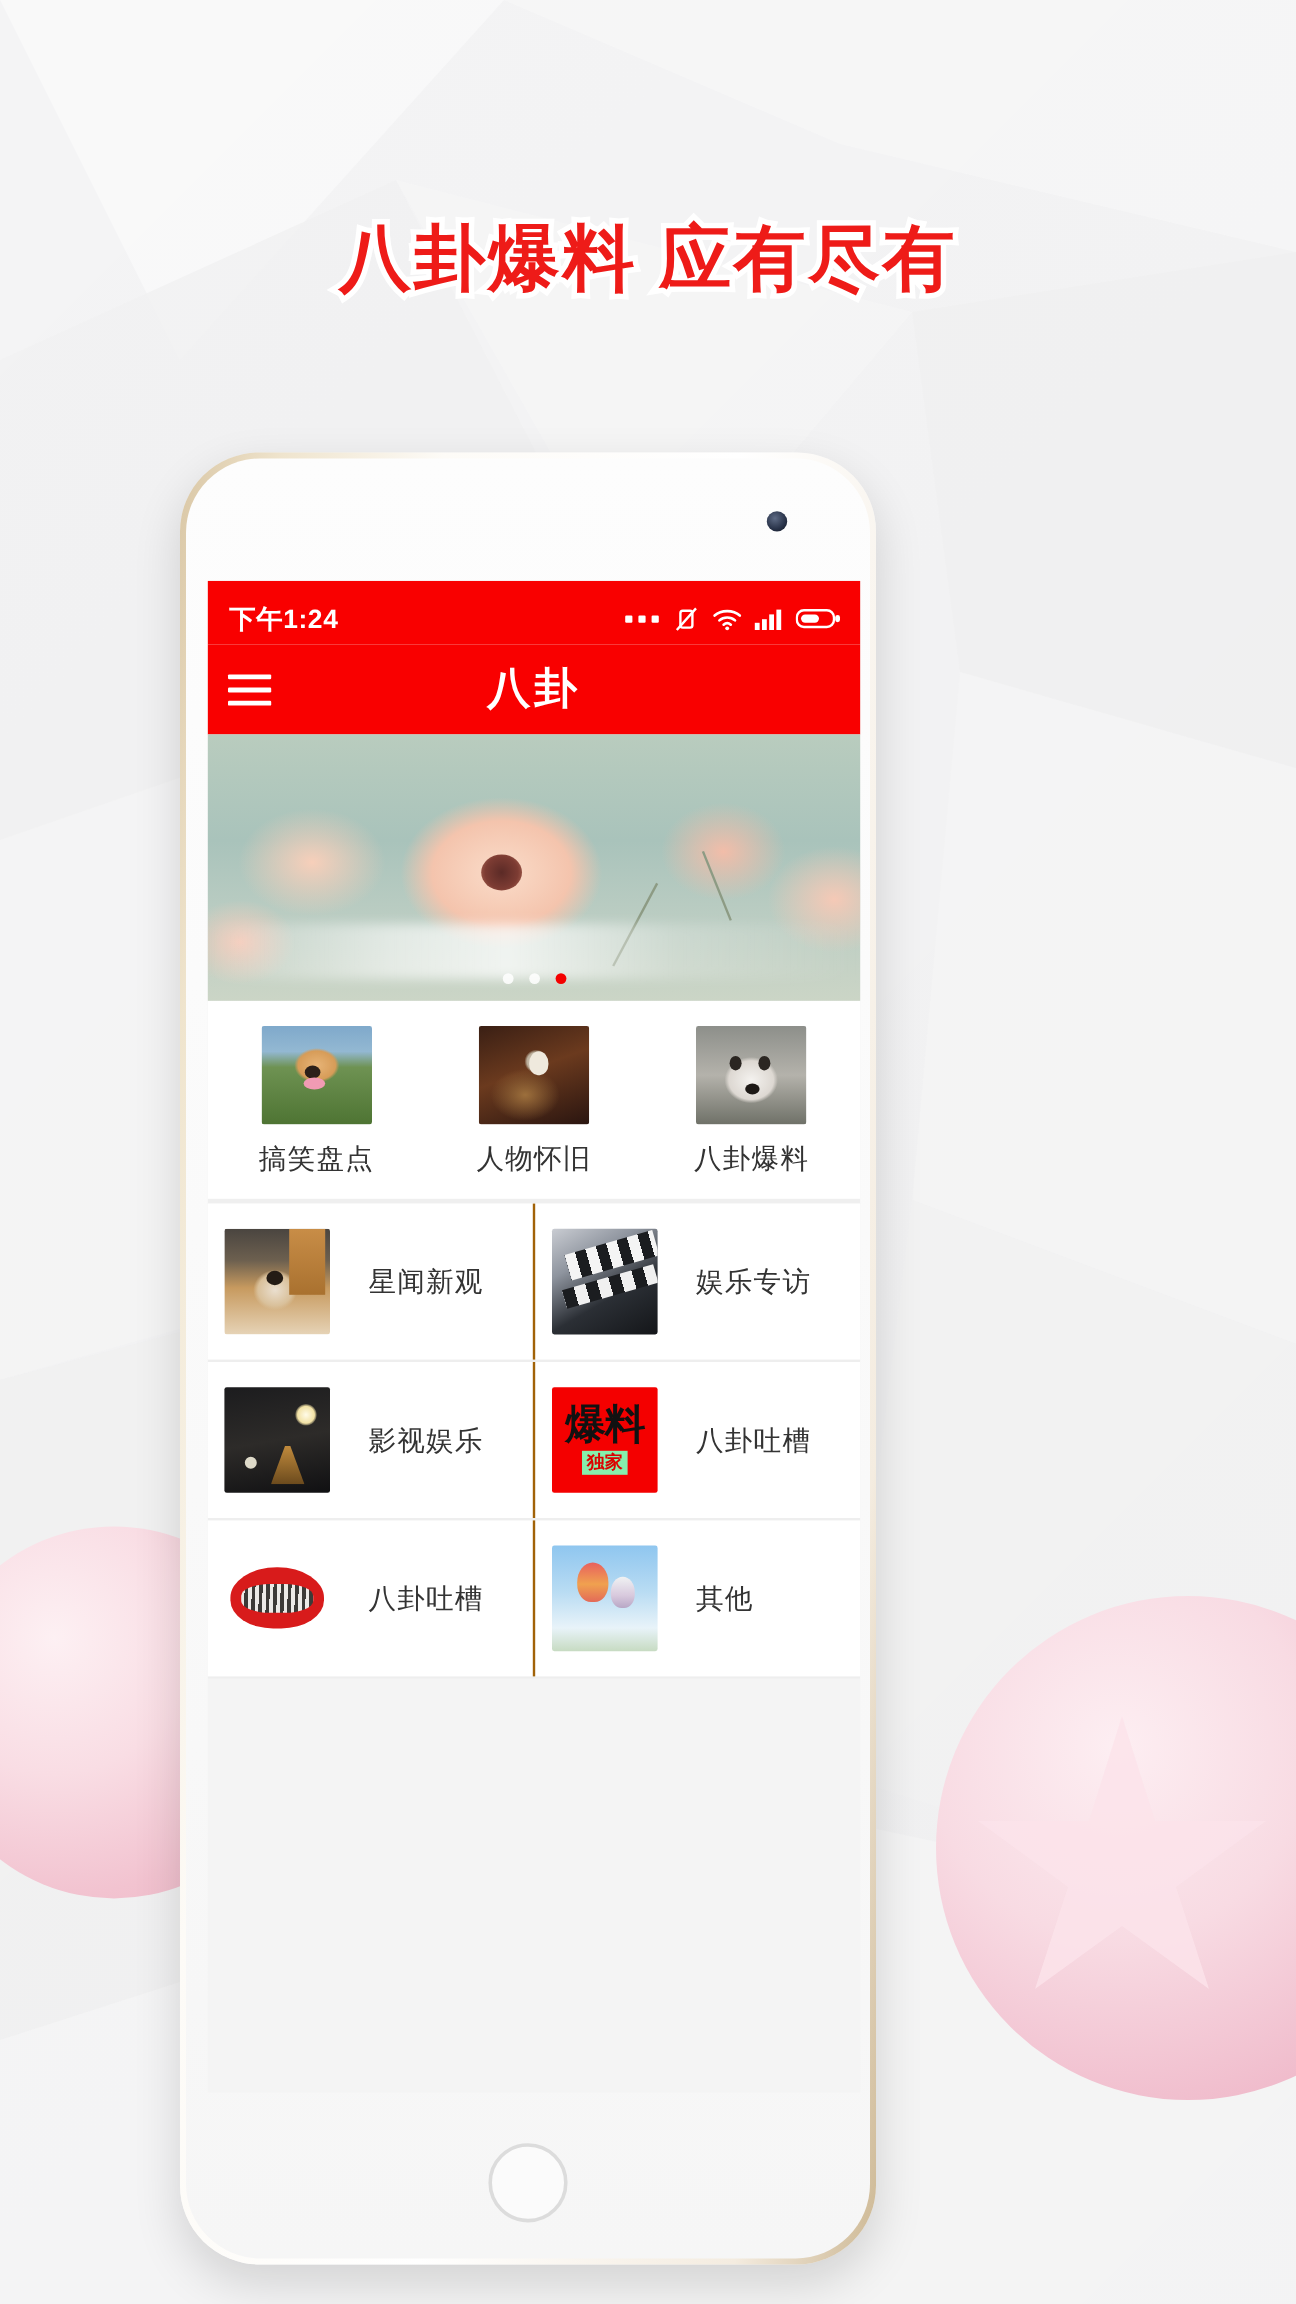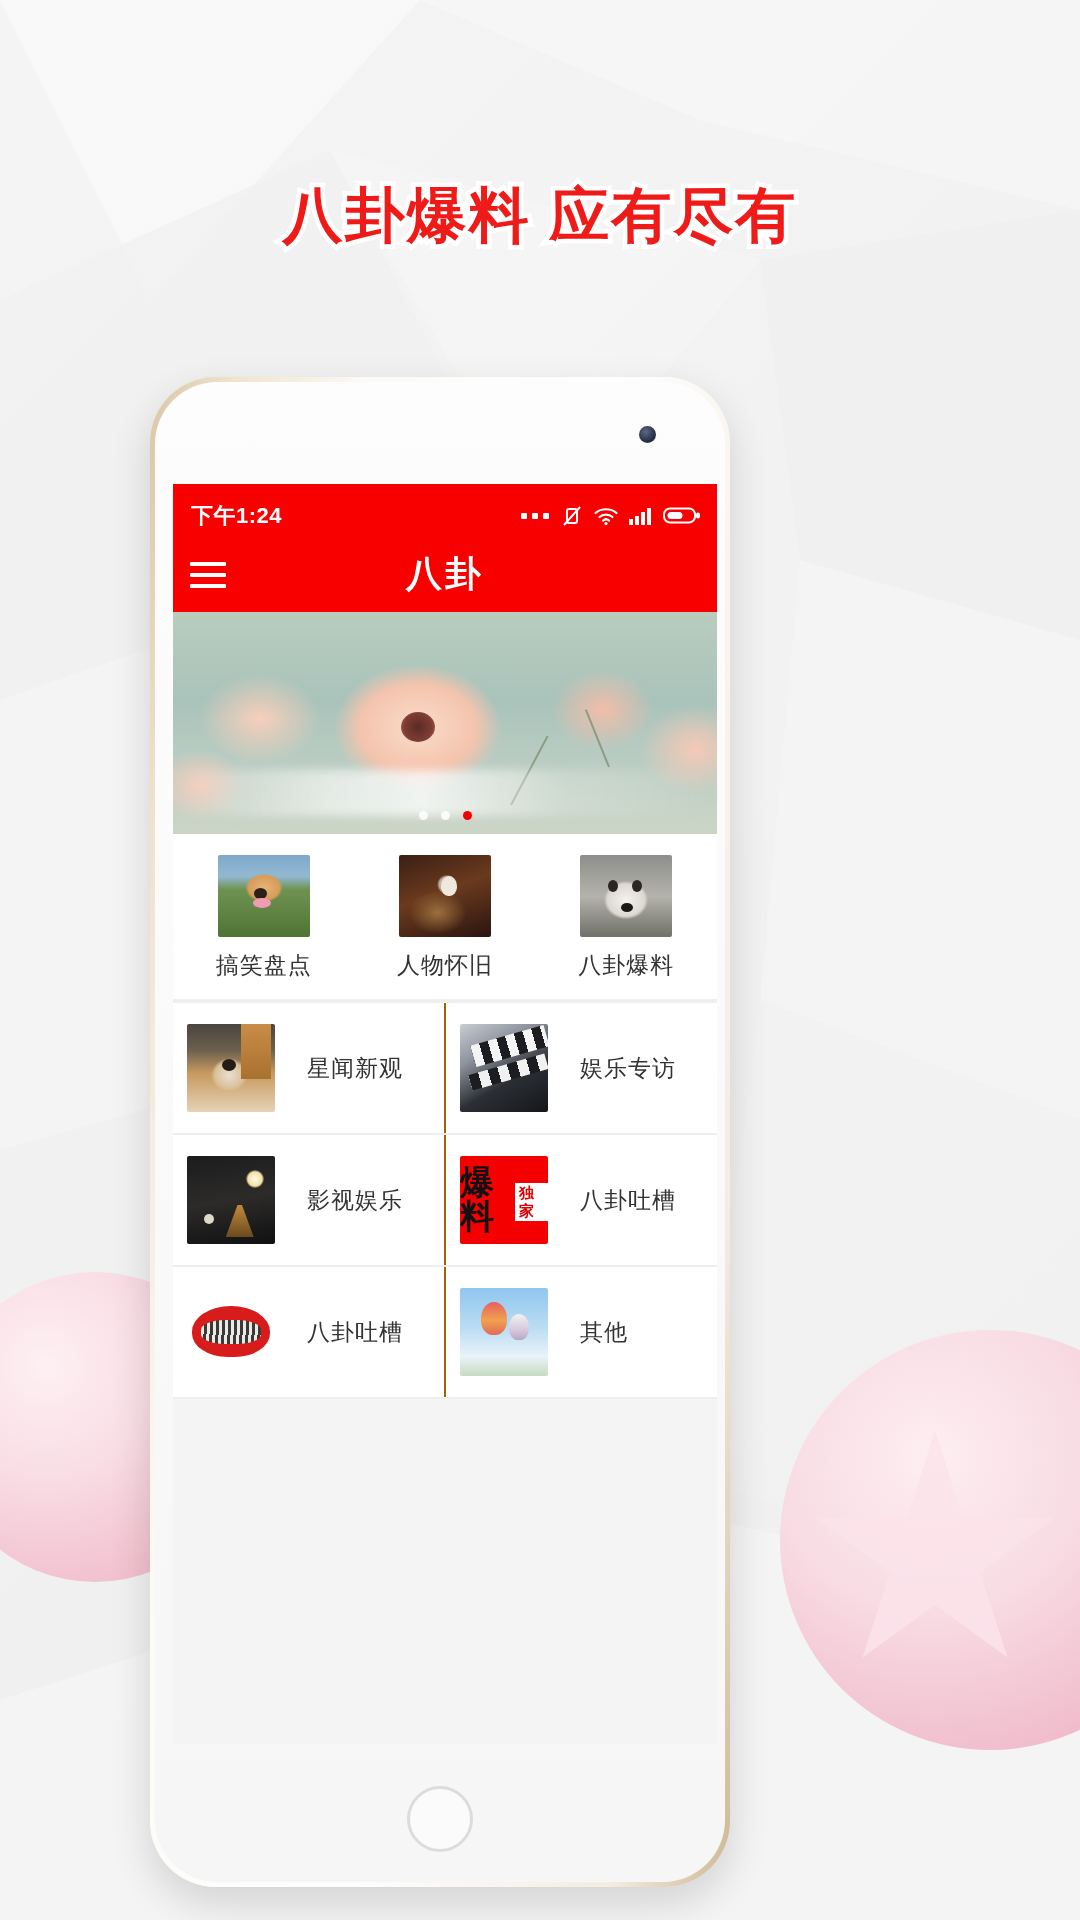--- a/index.html
+++ b/index.html
@@ -248,28 +248,28 @@
     box-shadow:-46px 40px 0 -4px rgba(255,250,230,.85);
   }
   .t-stage::after{
     content:""; position:absolute; left:44%; bottom:8%;
     width:28px;height:32px;
     background:linear-gradient(180deg,#c08a3c,#6b4a1d);
     clip-path:polygon(42% 0,58% 0,100% 100%,0 100%);
   }
   .t-baoliao{
     background:#f40000; display:flex; align-items:center; justify-content:center;
-    flex-direction:row;
+    flex-direction:column;
   }
   .t-baoliao .bl-big{
     color:#111; font-size:34px; font-weight:bold; line-height:1;
     letter-spacing:-1px; font-family:"Liberation Serif",serif;
   }
   .t-baoliao .bl-sub{
-    margin-top:4px; background:#ffffff; color:#d00; font-size:15px;
+    margin-top:4px; background:#86efac; color:#d00; font-size:15px;
     padding:1px 4px; font-weight:bold; line-height:1.2;
   }
   .t-lips{
     background:#fff;
   }
   .t-lips::before{
     content:""; position:absolute; left:6%; top:20%;
     width:88%; height:58%; border-radius:50% 50% 46% 46%;
     background:#d81b1b;
   }

